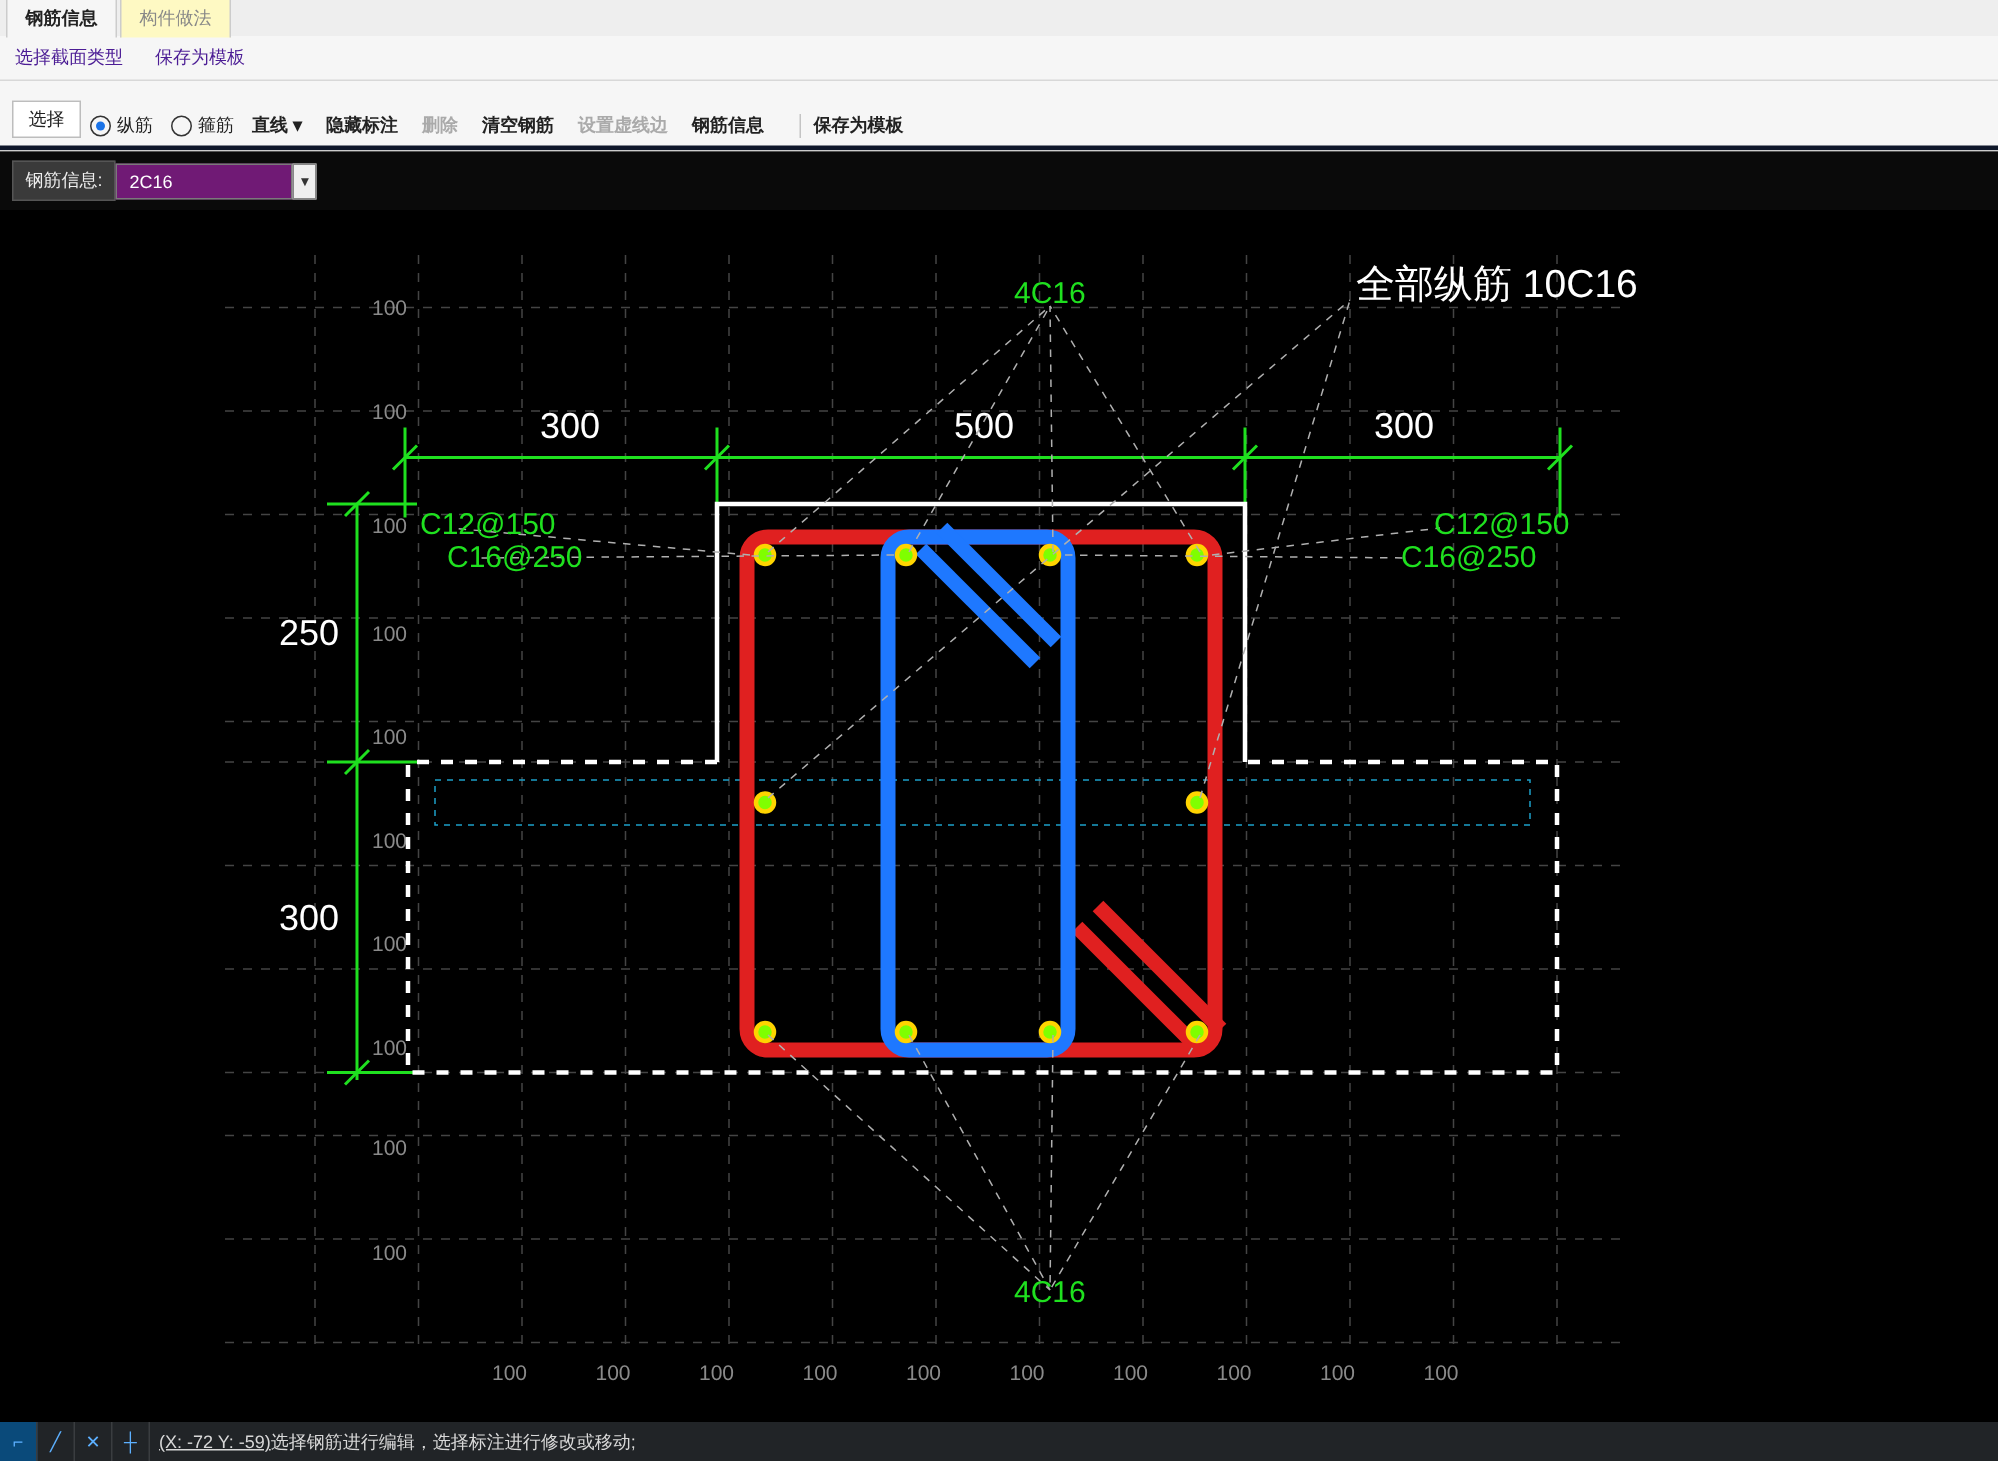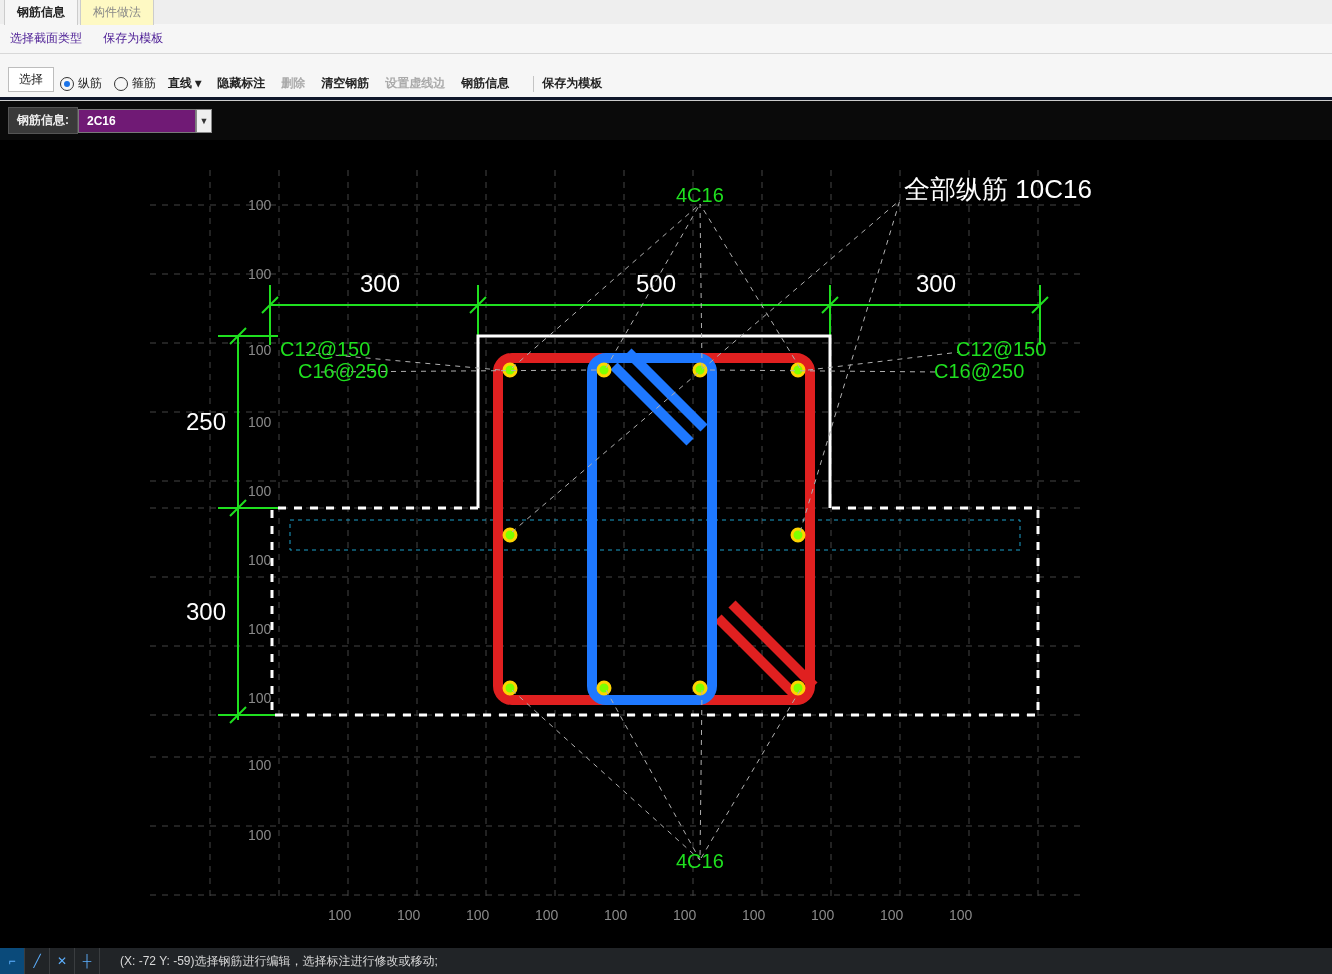--- a/index.html
+++ b/index.html
@@ -10,21 +10,21 @@
   .menubar{background:#f6f6f6;padding:6px 10px;color:#4c1d95;border-bottom:1px solid #d8d8d8;}
   .menubar span{margin-right:18px;}
   .toolbar{background:#f6f6f6;padding:5px 8px;display:flex;align-items:flex-end;border-bottom:3px solid #0f172a;}
   .btn{border:1px solid #bdbdbd;background:#fff;padding:3px 10px;margin-right:6px;color:#222;}
   .radio{display:inline-flex;align-items:center;margin-right:12px;color:#222;}
   .radio-dot{width:12px;height:12px;border:1px solid #333;border-radius:50%;margin-right:4px;display:inline-flex;align-items:center;justify-content:center;}
   .radio-dot.on::after{content:"";width:6px;height:6px;background:#1a73e8;border-radius:50%;}
   .tool-item{margin-right:16px;color:#222;display:inline-flex;align-items:center;font-weight:bold;}
   .tool-item.disabled{color:#aaa;margin-top:16px;}
   .sep{width:1px;height:16px;background:#c4c4c4;margin:0 8px;}
-  .inforow{background:#0a0a0a;padding:6px 8px;display:flex;align-items:center;font-weight:bold;}
+  .inforow{background:#0a0a0a;padding:6px 8px;display:flex;align-items:center;}
   .info-label{background:#3a3a3a;color:#eee;padding:4px 8px;border:1px solid #555;}
   .info-field{background:#701a75;color:#fff;padding:4px 8px;border:1px solid #7a7a7a;width:100px;display:inline-block;}
   .info-dd{width:14px;height:22px;background:#efefef;border:1px solid #888;display:inline-flex;align-items:center;justify-content:center;color:#333;font-size:9px;}
   .canvas-wrap{position:relative;width:1332px;background:#000;}
   svg text{font-family:"Microsoft YaHei",Arial,sans-serif;}
   .statusbar{position:absolute;left:0;bottom:0;height:26px;width:100%;background:#212427;color:#d8d8d8;display:flex;align-items:center;font-size:12px;}
   .sb-btn{width:24px;height:26px;display:flex;align-items:center;justify-content:center;border-right:1px solid #3a3d40;color:#5db0ff;}
   .sb-btn.active{background:#0a4a7a;}
 </style>
 </head>
@@ -227,15 +227,15 @@
   <text x="904" y="58" fill="#ffffff" font-size="26">全部纵筋  10C16</text>
 
 </svg>
 </div>
 
 <div class="statusbar">
   <div class="sb-btn active">⌐</div>
   <div class="sb-btn">╱</div>
   <div class="sb-btn">✕</div>
   <div class="sb-btn">┼</div>
-  <span style="margin-left:20px;">(X: -72 Y: -59)</span>
+  <span style="margin-left:6px;text-decoration:underline;">(X: -72 Y: -59)</span>
   <span>选择钢筋进行编辑，选择标注进行修改或移动;</span>
 </div>
 
 </body></html>

